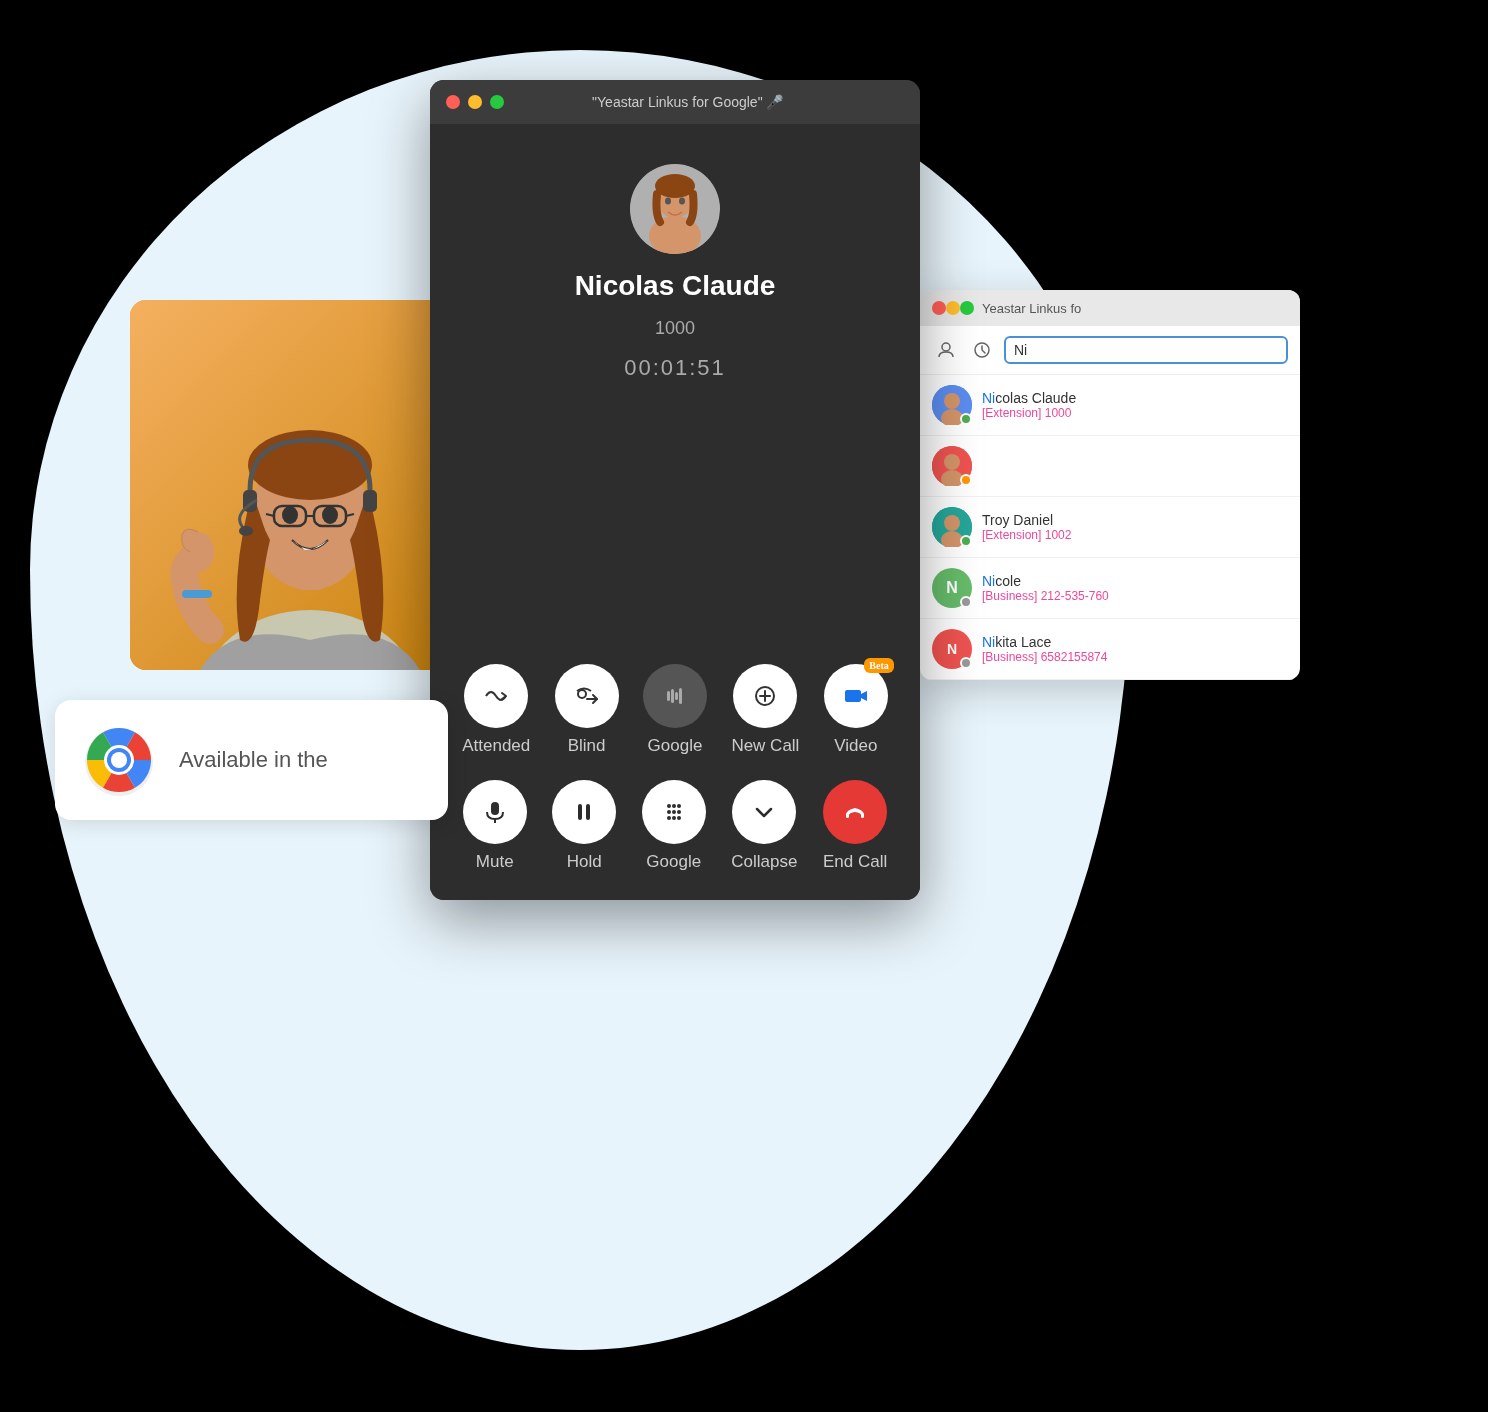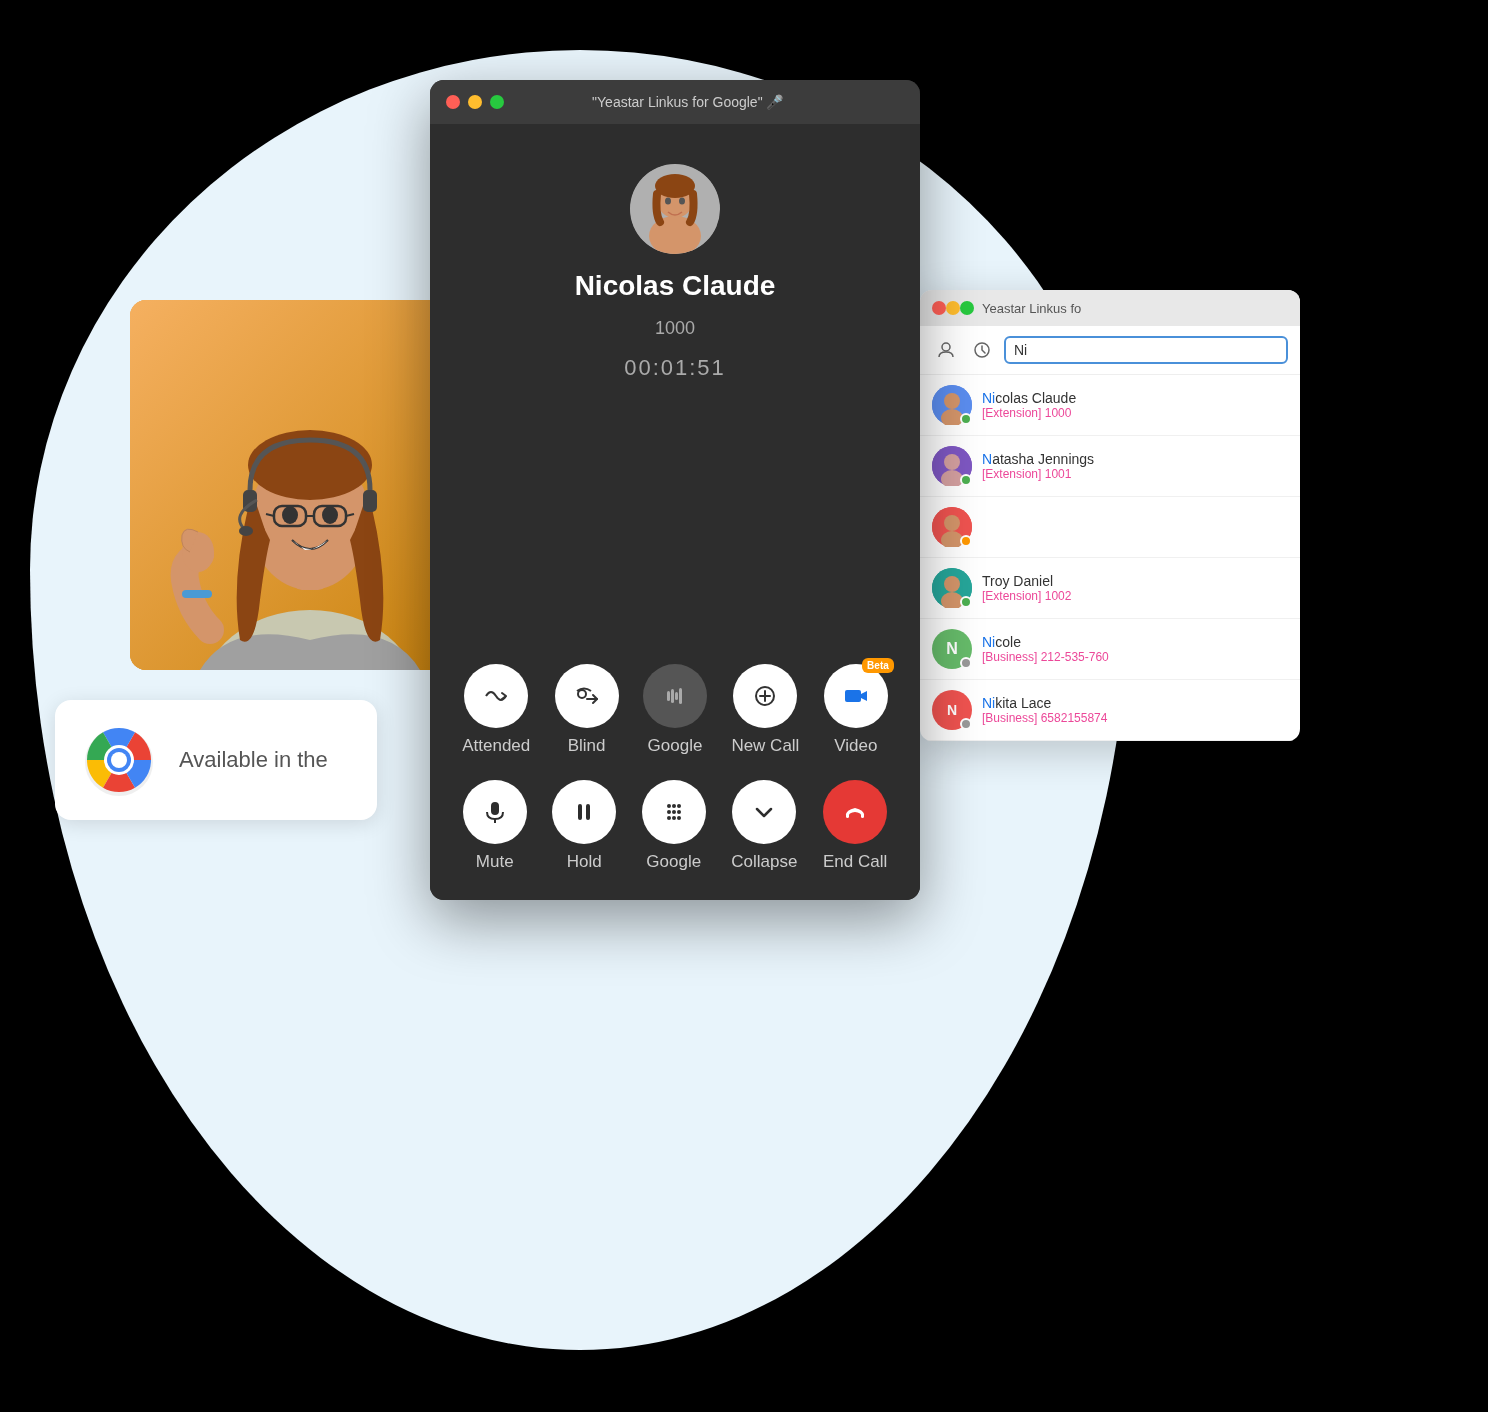--- a/index.html
+++ b/index.html
@@ -45,21 +45,21 @@
       align-items: flex-end;
       justify-content: center;
       position: relative;
     }
 
     
     .chrome-badge {
       position: absolute;
       top: 700px;
       left: 55px;
-      width: 322px;
+      width: 393px;
       background: #fff;
       border-radius: 16px;
       padding: 20px 24px;
       display: flex;
       align-items: center;
       gap: 20px;
       z-index: 10;
       box-shadow: 0 4px 20px rgba(0,0,0,0.12);
     }
 
@@ -202,20 +202,21 @@
 
     .ctrl-circle {
       width: 64px;
       height: 64px;
       border-radius: 50%;
       background: #fff;
       display: flex;
       align-items: center;
       justify-content: center;
       position: relative;
+      font-family: Liberation Serif, serif;
     }
 
     .ctrl-circle.dark {
       background: #555;
     }
 
     .ctrl-circle.red {
       background: #e53935;
     }
 
@@ -653,38 +654,20 @@
         <div class="status-dot status-green"></div>
       </div>
       <div class="contact-info">
         <div class="contact-name">
           <span class="highlight">Ni</span>colas Claude
         </div>
         <div class="contact-ext">[Extension] 1000</div>
       </div>
     </li>
 
-    <li class="contact-item">
-      <div class="contact-avatar-wrap">
-        <div class="contact-avatar" style="background:#7e57c2;">
-          <svg width="40" height="40" viewBox="0 0 40 40">
-            <circle cx="20" cy="20" r="20" fill="#7e57c2"></circle>
-            <circle cx="20" cy="16" r="8" fill="#d4a0a0"></circle>
-            <ellipse cx="20" cy="33" rx="11" ry="9" fill="#d4a0a0"></ellipse>
-          </svg>
-        </div>
-        <div class="status-dot status-green"></div>
-      </div>
-      <div class="contact-info">
-        <div class="contact-name">
-          <span class="highlight">N</span>atasha Jennings
-        </div>
-        <div class="contact-ext">[Extension] 1001</div>
-      </div>
-    </li>
 
     <li class="contact-item">
       <div class="contact-avatar-wrap">
         <div class="contact-avatar" style="background:#ef5350;">
           <svg width="40" height="40" viewBox="0 0 40 40">
             <circle cx="20" cy="20" r="20" fill="#ef5350"></circle>
             <circle cx="20" cy="16" r="8" fill="#d4956a"></circle>
             <ellipse cx="20" cy="33" rx="11" ry="9" fill="#d4956a"></ellipse>
           </svg>
         </div>

